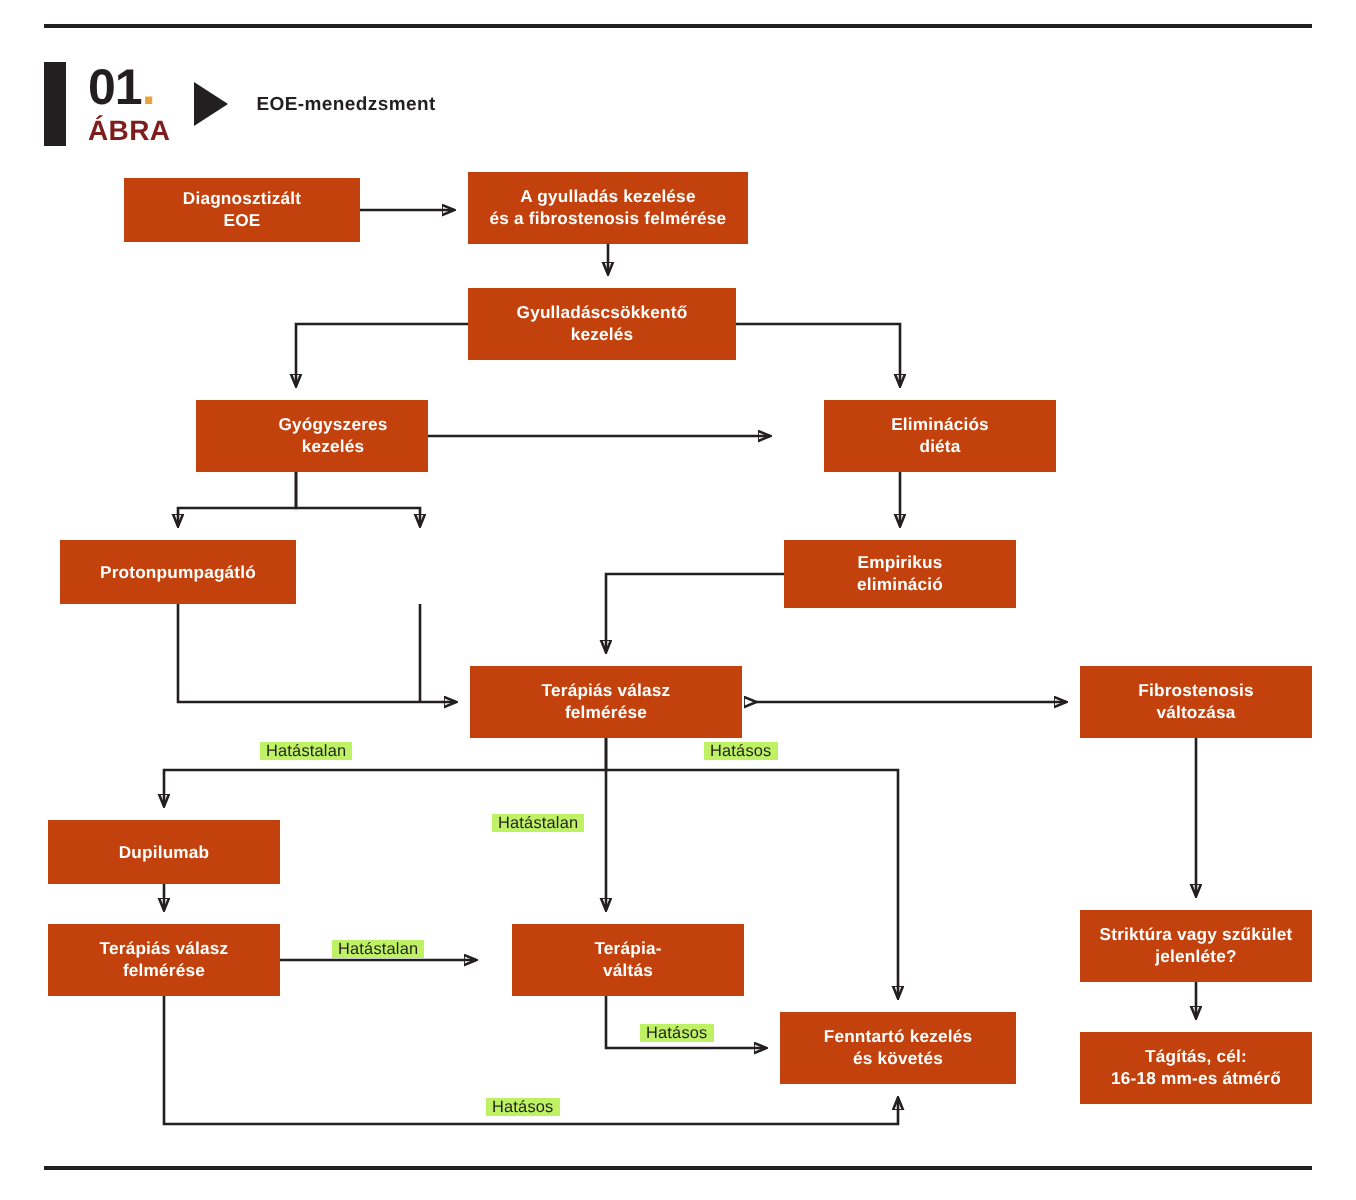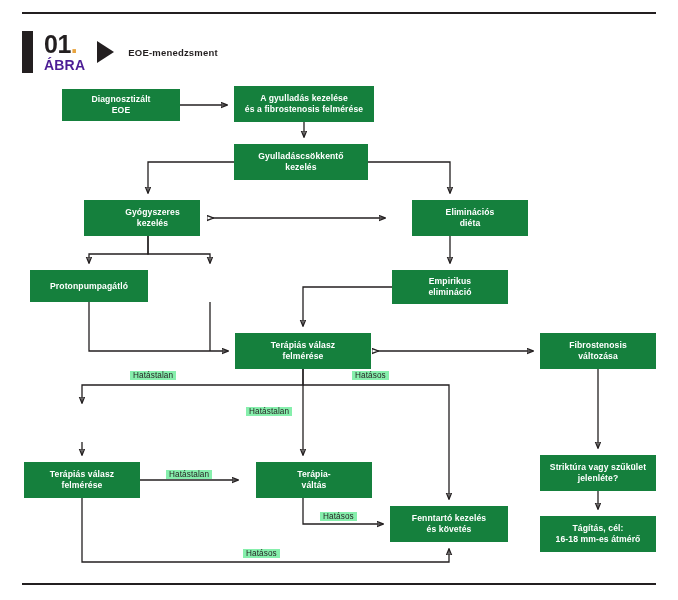--- a/index.html
+++ b/index.html
@@ -15,46 +15,46 @@
   
   .rule{position:absolute;background:#231f20;}
   #rule-top{left:22px;top:12px;width:634px;height:2px;}
   #rule-bottom{left:22px;top:583px;width:634px;height:2px;}
 
   #fig-head{position:absolute;left:22px;top:30px;height:44px;display:flex;align-items:center;}
   #fig-bar{width:11px;height:42px;background:#231f20;flex:none;}
   #fig-num-wrap{margin-left:11px;line-height:1;display:flex;flex-direction:column;justify-content:center;}
   #fig-num{font-size:25px;font-weight:bold;color:#231f20;letter-spacing:-0.5px;}
   #fig-num .dot{color:#e8a33d;}
-  #fig-sub{font-size:14px;font-weight:bold;color:#4c1d95;letter-spacing:0.2px;margin-top:1px;}
+  #fig-sub{font-size:14px;font-weight:bold;color:#7f1d1d;letter-spacing:0.2px;margin-top:1px;}
   #fig-tri{margin-left:12px;width:0;height:0;border-left:17px solid #231f20;
            border-top:11px solid transparent;border-bottom:11px solid transparent;}
   #fig-title{margin-left:14px;font-size:9.5px;font-weight:bold;color:#231f20;letter-spacing:0.2px;}
 
   
   #flow{position:absolute;left:0;top:0;width:678px;height:600px;}
   .node{
     position:absolute;
-    background:#15803d;
+    background:#c2410c;
     color:#ffffff;
     font-size:8.6px;
     font-weight:bold;
     line-height:1.28;
     text-align:center;
     display:flex;align-items:center;justify-content:center;
     box-sizing:border-box;
     padding:2px 3px;
     white-space:pre-line;
     letter-spacing:0.1px;
   }
   .edge-label{
     position:absolute;
     font-size:8.2px;
     color:#231f20;
-    background:#86efac;
+    background:#bef264;
     padding:0 3px;
     white-space:nowrap;
     letter-spacing:0.1px;
   }
   svg#wires{position:absolute;left:0;top:0;width:678px;height:600px;pointer-events:none;}
   svg#wires path,svg#wires line{stroke:#231f20;stroke-width:1.3px;fill:none;}
 </style>
 </head>
 <body>
 
@@ -126,38 +126,39 @@
 
     <div class="node" style="left:62px;top:89px;width:118px;height:32px;">Diagnosztizált
 EOE</div>
 
     <div class="node" style="left:234px;top:86px;width:140px;height:36px;">A gyulladás kezelése
 és a fibrostenosis felmérése</div>
 
     <div class="node" style="left:234px;top:144px;width:134px;height:36px;">Gyulladáscsökkentő
 kezelés</div>
 
-    <div class="node" style="left:84px;top:200px;width:116px;height:36px;padding-left:24px;">Gyógyszeres
+    <div class="node" style="left:98px;top:200px;width:116px;height:36px;padding-left:24px;">Gyógyszeres
 kezelés</div>
 
     <div class="node" style="left:392px;top:200px;width:116px;height:36px;margin-left:20px;">Eliminációs
 diéta</div>
 
     <div class="node" style="left:30px;top:270px;width:118px;height:32px;">Protonpumpagátló</div>
 
 
     <div class="node" style="left:392px;top:270px;width:116px;height:34px;">Empirikus
 elimináció</div>
 
     <div class="node" style="left:235px;top:333px;width:136px;height:36px;">Terápiás válasz
 felmérése</div>
 
     <div class="node" style="left:540px;top:333px;width:116px;height:36px;">Fibrostenosis
 változása</div>
 
+    <div class="node" style="left:24px;top:410px;width:116px;height:32px;">Dupilumab</div>
 
     <div class="node" style="left:540px;top:455px;width:116px;height:36px;">Striktúra vagy szűkület
 jelenléte?</div>
 
     <div class="node" style="left:24px;top:462px;width:116px;height:36px;">Terápiás válasz
 felmérése</div>
 
     <div class="node" style="left:245px;top:462px;width:116px;height:36px;margin-left:11px;">Terápia-
 váltás</div>
 

